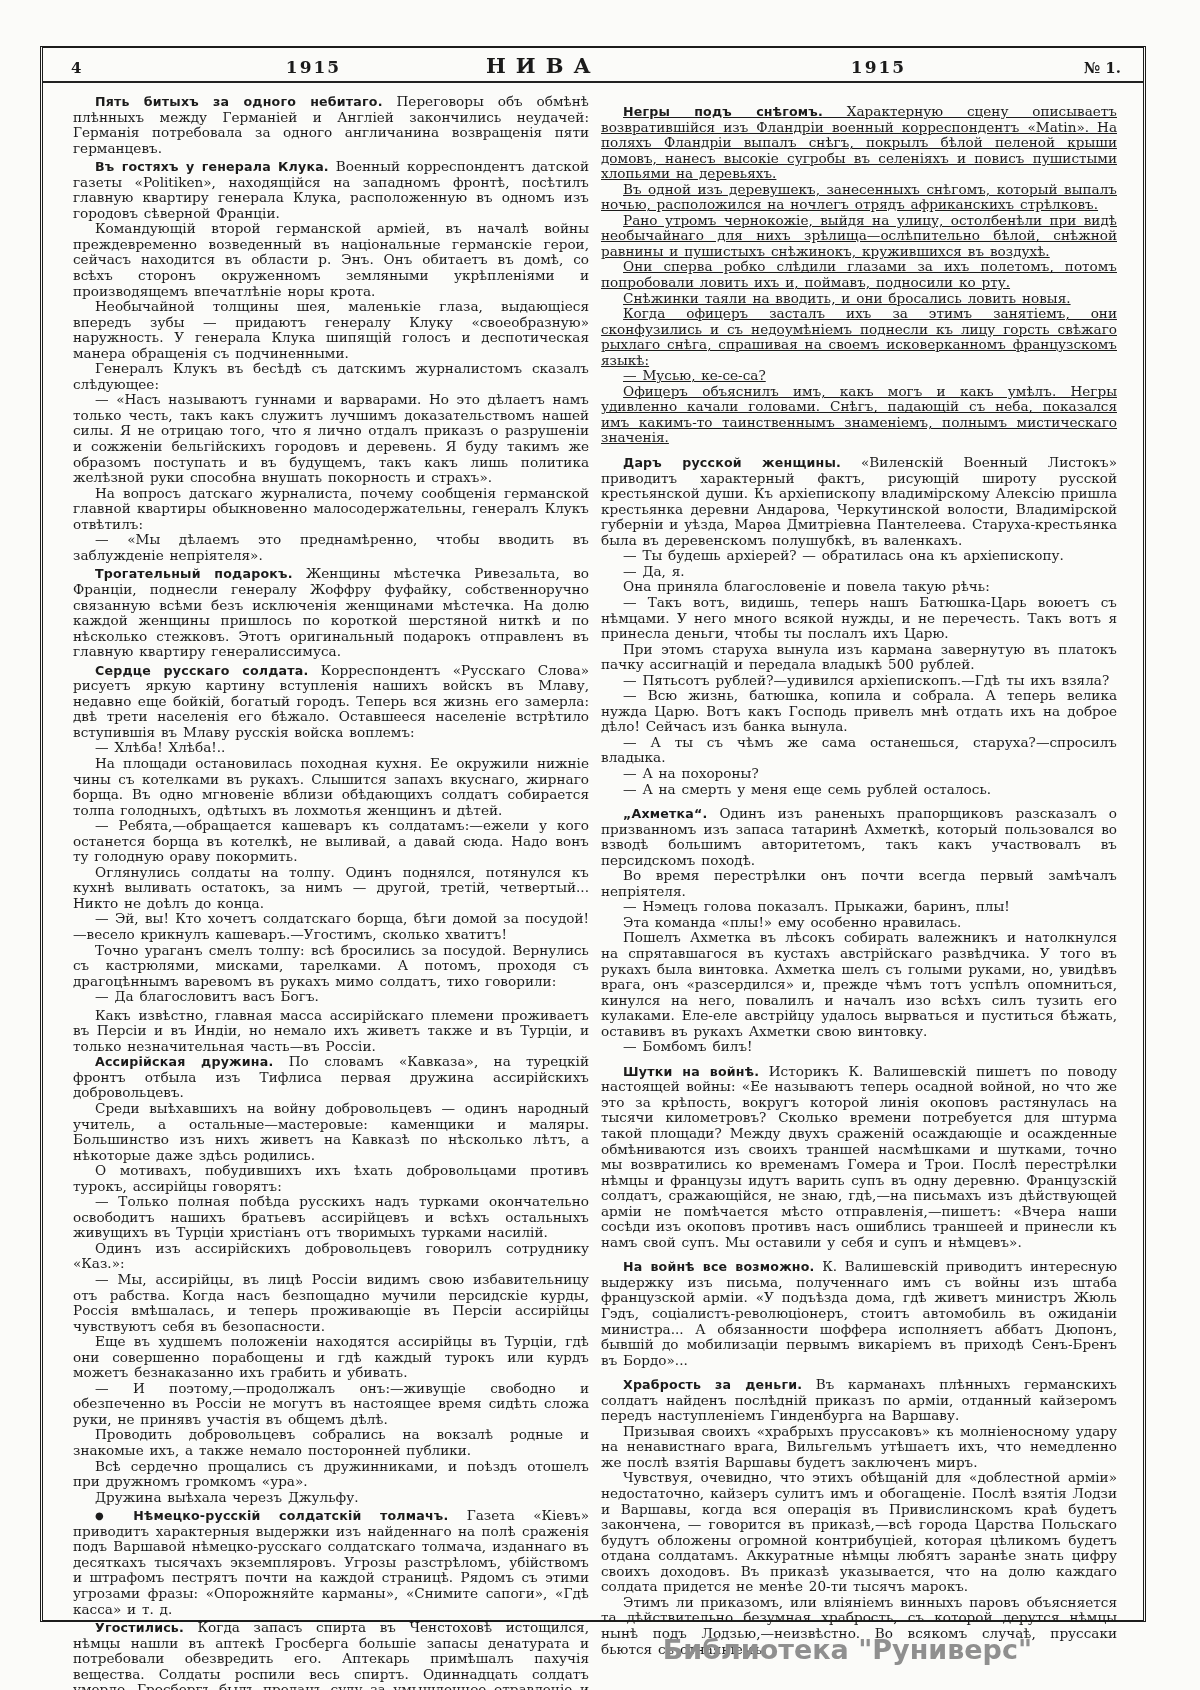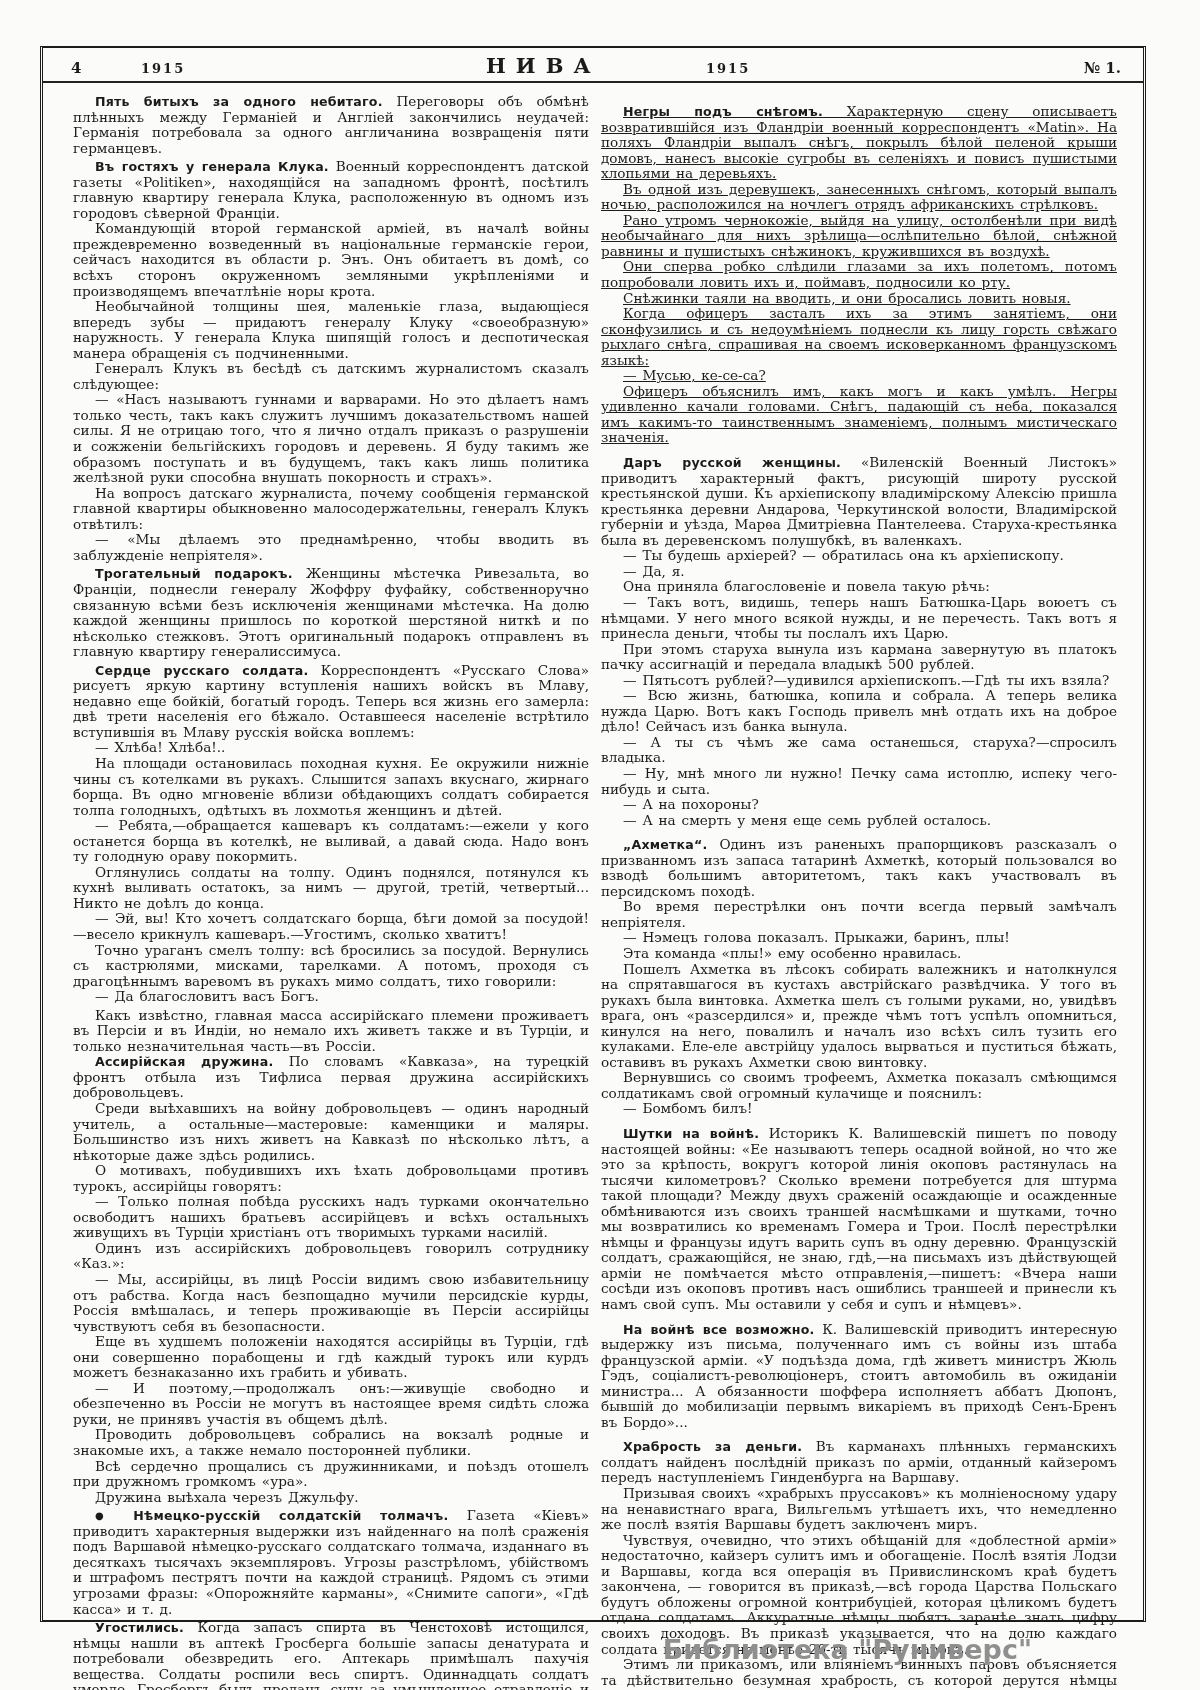--- a/index.html
+++ b/index.html
@@ -18,21 +18,21 @@
     border-right:3px double #1c1c1c;
     box-sizing:border-box;
     background:#fbfbf9;
   }
   .header{
     display:flex;align-items:baseline;
     padding:5px 22px 3px 28px;
     border-bottom:2px solid #222;
   }
   .hdr-pageno{width:70px;font-size:15px;font-weight:bold;}
-  .hdr-year{flex:1;text-align:left;font-size:13px;font-weight:bold;letter-spacing:2px;}
+  .hdr-year{flex:1;text-align:center;font-size:17px;font-weight:bold;letter-spacing:2px;}
   .hdr-title{
     width:220px;font-size:21px;font-weight:bold;
     letter-spacing:10px;font-family:"DejaVu Serif",serif;
   }
   .hdr-issue{width:70px;text-align:right;font-size:15px;font-weight:bold;white-space:nowrap;}
   .body-cols{
     display:flex;
     padding:8px 26px 0 30px;
     align-items:flex-start;
     height:1520px;box-sizing:border-box;
@@ -142,31 +142,29 @@
         <div class="article">
           <p><span class="headline">Даръ русской женщины.</span> «Виленскій Военный Листокъ» приводитъ характерный фактъ, рисующій широту русской крестьянской души. Къ архіепископу владимірскому Алексію пришла крестьянка деревни Андарова, Черкутинской волости, Владимірской губерніи и уѣзда, Марѳа Дмитріевна Пантелеева. Старуха-крестьянка была въ деревенскомъ полушубкѣ, въ валенкахъ.</p>
           <p>— Ты будешь архіерей? — обратилась она къ архіепископу.</p>
           <p>— Да, я.</p>
           <p>Она приняла благословеніе и повела такую рѣчь:</p>
           <p>— Такъ вотъ, видишь, теперь нашъ Батюшка-Царь воюетъ съ нѣмцами. У него много всякой нужды, и не перечесть. Такъ вотъ я принесла деньги, чтобы ты послалъ ихъ Царю.</p>
           <p>При этомъ старуха вынула изъ кармана завернутую въ платокъ пачку ассигнацій и передала владыкѣ 500 рублей.</p>
           <p>— Пятьсотъ рублей?—удивился архіепископъ.—Гдѣ ты ихъ взяла?</p>
           <p>— Всю жизнь, батюшка, копила и собрала. А теперь велика нужда Царю. Вотъ какъ Господь привелъ мнѣ отдать ихъ на доброе дѣло! Сейчасъ изъ банка вынула.</p>
           <p>— А ты съ чѣмъ же сама останешься, старуха?—спросилъ владыка.</p>
-          <p>— Ну, мнѣ много ли нужно! Печку сама истоплю, испеку чего-нибудь и сыта.</p>
           <p>— А на похороны?</p>
           <p>— А на смерть у меня еще семь рублей осталось.</p>
         </div>
         <div class="article">
           <p><span class="headline">„Ахметка“.</span> Одинъ изъ раненыхъ прапорщиковъ разсказалъ о призванномъ изъ запаса татаринѣ Ахметкѣ, который пользовался во взводѣ большимъ авторитетомъ, такъ какъ участвовалъ въ персидскомъ походѣ.</p>
           <p>Во время перестрѣлки онъ почти всегда первый замѣчалъ непріятеля.</p>
           <p>— Нэмецъ голова показалъ. Прыкажи, баринъ, плы!</p>
           <p>Эта команда «плы!» ему особенно нравилась.</p>
           <p>Пошелъ Ахметка въ лѣсокъ собирать валежникъ и натолкнулся на спрятавшагося въ кустахъ австрійскаго развѣдчика. У того въ рукахъ была винтовка. Ахметка шелъ съ голыми руками, но, увидѣвъ врага, онъ «разсердился» и, прежде чѣмъ тотъ успѣлъ опомниться, кинулся на него, повалилъ и началъ изо всѣхъ силъ тузить его кулаками. Еле-еле австрійцу удалось вырваться и пуститься бѣжать, оставивъ въ рукахъ Ахметки свою винтовку.</p>
-          <p>Вернувшись со своимъ трофеемъ, Ахметка показалъ смѣющимся солдатикамъ свой огромный кулачище и пояснилъ:</p>
           <p>— Бомбомъ билъ!</p>
         </div>
         <div class="article">
           <p><span class="headline">Шутки на войнѣ.</span> Историкъ К. Валишевскій пишетъ по поводу настоящей войны: «Ее называютъ теперь осадной войной, но что же это за крѣпость, вокругъ которой линія окоповъ растянулась на тысячи километровъ? Сколько времени потребуется для штурма такой площади? Между двухъ сраженій осаждающіе и осажденные обмѣниваются изъ своихъ траншей насмѣшками и шутками, точно мы возвратились ко временамъ Гомера и Трои. Послѣ перестрѣлки нѣмцы и французы идутъ варить супъ въ одну деревню. Французскій солдатъ, сражающійся, не знаю, гдѣ,—на письмахъ изъ дѣйствующей арміи не помѣчается мѣсто отправленія,—пишетъ: «Вчера наши сосѣди изъ окоповъ противъ насъ ошиблись траншеей и принесли къ намъ свой супъ. Мы оставили у себя и супъ и нѣмцевъ».</p>
         </div>
         <div class="article">
           <p><span class="headline">На войнѣ все возможно.</span> К. Валишевскій приводитъ интересную выдержку изъ письма, полученнаго имъ съ войны изъ штаба французской арміи. «У подъѣзда дома, гдѣ живетъ министръ Жюль Гэдъ, соціалистъ-революціонеръ, стоитъ автомобиль въ ожиданіи министра... А обязанности шоффера исполняетъ аббатъ Дюпонъ, бывшій до мобилизаціи первымъ викаріемъ въ приходѣ Сенъ-Бренъ въ Бордо»...</p>
         </div>
         <div class="article">
           <p><span class="headline">Храбрость за деньги.</span> Въ карманахъ плѣнныхъ германскихъ солдатъ найденъ послѣдній приказъ по арміи, отданный кайзеромъ передъ наступленіемъ Гинденбурга на Варшаву.</p>

